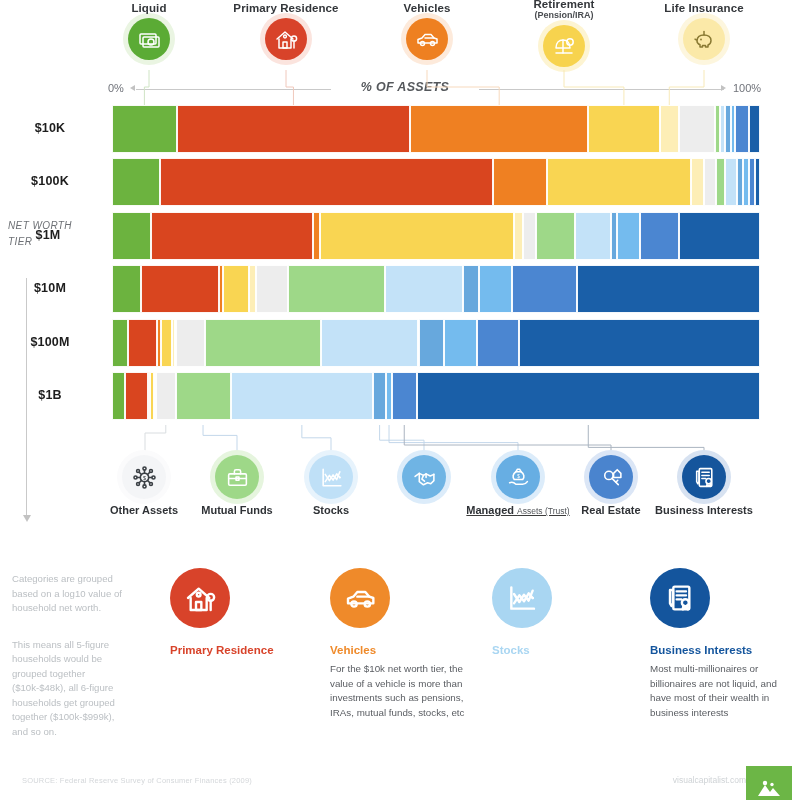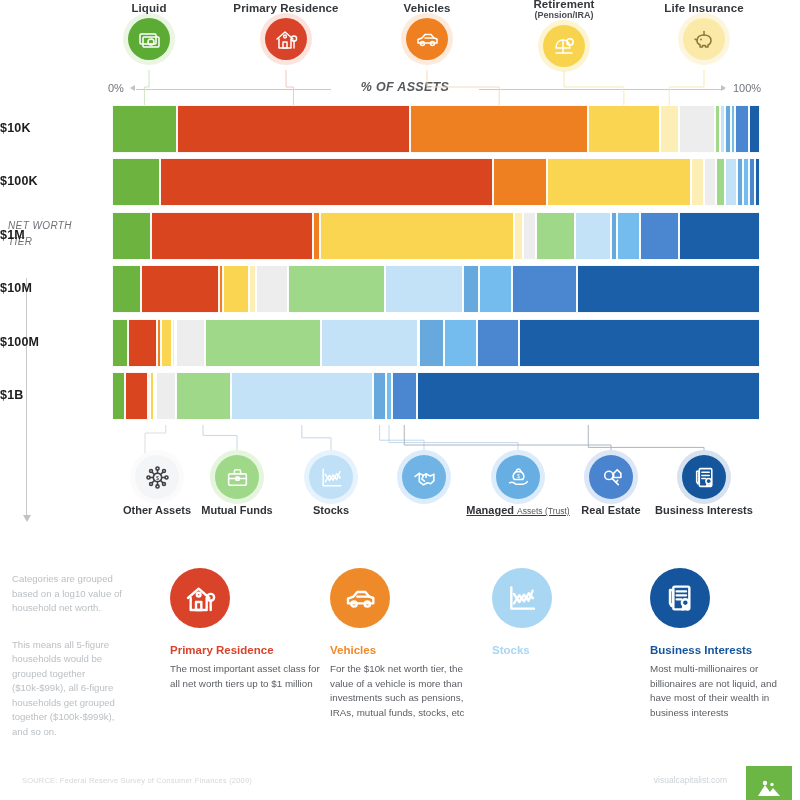--- a/index.html
+++ b/index.html
@@ -38,21 +38,21 @@
     font-size:12.5px;font-style:italic;font-weight:600;color:#55585c;
     background:#fff;padding:0 4px;letter-spacing:.3px;
   }
   .axis .ax-0{position:absolute;left:108px;top:2px;font-size:11px;color:#70737a;}
   .axis .ax-100{position:absolute;left:733px;top:2px;font-size:11px;color:#70737a;}
   .axis .ax-arr{position:absolute;top:5px;width:0;height:0;}
   .axis .ax-arr.l{left:130px;border-top:3.5px solid transparent;border-bottom:3.5px solid transparent;border-right:5px solid #c2c2c2;}
   .axis .ax-arr.r{left:721px;border-top:3.5px solid transparent;border-bottom:3.5px solid transparent;border-left:5px solid #c2c2c2;}
 
   
-  .ylab{position:absolute;right:0;width:100px;text-align:left;
+  .ylab{position:absolute;right:0;width:100px;text-align:center;
         font-size:12.5px;font-weight:700;color:#1d1d1d;letter-spacing:.2px;}
   .ytitle{
     position:absolute;left:8px;top:218px;width:66px;
     font-size:10px;font-style:italic;font-weight:400;color:#6d7075;
     line-height:16px;letter-spacing:.4px;
   }
   .yarrow{position:absolute;left:26px;top:278px;width:1px;height:238px;background:#c9c9c9;}
   .yarrow:after{
     content:"";position:absolute;left:-3.5px;bottom:-6px;width:0;height:0;
     border-left:4px solid transparent;border-right:4px solid transparent;border-top:7px solid #c2c2c2;
@@ -89,21 +89,21 @@
   .note-card .nc-bubble{
     width:60px;height:60px;border-radius:50%;
     display:flex;align-items:center;justify-content:center;margin-bottom:16px;
   }
   .note-card .nc-title{font-size:11.5px;font-weight:700;margin-bottom:6px;}
   .note-card .nc-body{font-size:9.8px;line-height:14.5px;color:#5a5d62;}
 
   
   .footer{position:absolute;left:0;top:770px;width:800px;height:30px;}
   .src{position:absolute;left:22px;top:6px;font-size:7.5px;color:#d4d7da;letter-spacing:.2px;}
-  .vc{position:absolute;right:73px;top:5px;font-size:8.5px;color:#cfd3d6;}
+  .vc{position:absolute;right:54px;top:5px;font-size:8.5px;color:#cfd3d6;}
   .vclogo{position:absolute;right:8px;top:-4px;width:46px;height:46px;background:#6cb646;
           display:flex;align-items:center;justify-content:center;}
 </style>
 </head>
 <body>
 
 <div class="stage">
 
   <div class="top-cats" id="topCats">
       <div class="top-cat" style="left: 149px; top: 2px;">
@@ -273,21 +273,21 @@
       <path d="M165.784 425 V433 H145 V458" stroke="#d9dde0" stroke-width="1" fill="none"></path>
       <path d="M203.04399999999998 425 V435.4 H237 V458" stroke="#c3d7ea" stroke-width="1" fill="none"></path>
       <path d="M301.864 425 V437.8 H331 V458" stroke="#c3d7ea" stroke-width="1" fill="none"></path>
       <path d="M379.62399999999997 425 V440.2 H424 V458" stroke="#c3d7ea" stroke-width="1" fill="none"></path>
       <path d="M389.02 425 V442.6 H518 V458" stroke="#c3d7ea" stroke-width="1" fill="none"></path>
       <path d="M404.248 425 V445 H611 V458" stroke="#aab4c0" stroke-width="1" fill="none"></path>
       <path d="M588.28 425 V447.4 H704 V458" stroke="#aab4c0" stroke-width="1" fill="none"></path>
     </svg>
 
   <div class="bot-cats" id="botCats">
-      <div class="bot-cat" style="left: 157px;">
+      <div class="bot-cat" style="left: 144px;">
         <div class="bc-bubble" style="background:#f4f5f7;box-shadow:0 0 0 5px #fbfbfc">
           <svg width="25" height="25" viewBox="0 0 24 24" aria-hidden="true">
             <circle cx="12" cy="12" r="4" fill="none" stroke="#3a3f44" stroke-width="1.5" stroke-linecap="round" stroke-linejoin="round"></circle>
                <text x="12" y="14.4" font-size="5.4" fill="#3a3f44" text-anchor="middle" font-family="sans-serif">$</text>
                <circle cx="12" cy="3.4" r="1.5" fill="none" stroke="#3a3f44" stroke-width="1.5" stroke-linecap="round" stroke-linejoin="round"></circle>
             <path d="M12 5 V8" fill="none" stroke="#3a3f44" stroke-width="1.5" stroke-linecap="round" stroke-linejoin="round"></path>
                <circle cx="12" cy="20.6" r="1.5" fill="none" stroke="#3a3f44" stroke-width="1.5" stroke-linecap="round" stroke-linejoin="round"></circle>
             <path d="M12 19 V16" fill="none" stroke="#3a3f44" stroke-width="1.5" stroke-linecap="round" stroke-linejoin="round"></path>
                <circle cx="3.4" cy="12" r="1.5" fill="none" stroke="#3a3f44" stroke-width="1.5" stroke-linecap="round" stroke-linejoin="round"></circle>
             <path d="M5 12 H8" fill="none" stroke="#3a3f44" stroke-width="1.5" stroke-linecap="round" stroke-linejoin="round"></path>
@@ -369,35 +369,34 @@
                <path d="M4.5 6 L4.5 16 L5.6 18 L6.7 16 V6 Z" fill="none" stroke="#ffffff" stroke-width="1.5" stroke-linecap="round" stroke-linejoin="round"></path>
           </svg>
         </div>
         <div class="bc-label">Business Interests</div>
       </div>
     </div>
 
   <div class="notes" id="notes">
     <div class="note-left" id="noteLeft">
         <p>Categories are grouped based on a log10 value of household net worth.</p>
-        <p>This means all 5-figure households would be grouped together ($10k-$99k), all 6-figure households get grouped together ($100k-$999k), and so on.</p>
+        <p>This means all 5-figure households would be grouped together ($10k-$48k), all 6-figure households get grouped together ($100k-$999k), and so on.</p>
       </div>
   <div class="note-card" style="left: 170px; top: 8px;">
         <div class="nc-bubble" style="background:#d8432a">
           <svg width="32" height="32" viewBox="0 0 24 24" aria-hidden="true">
             <path d="M3 12 L11 5 L19 12" fill="none" stroke="#ffffff" stroke-width="1.8" stroke-linecap="round" stroke-linejoin="round"></path>
                <path d="M5 12 V21 H17 V12" fill="none" stroke="#ffffff" stroke-width="1.8" stroke-linecap="round" stroke-linejoin="round"></path>
                <rect x="9" y="15" width="4" height="6" fill="none" stroke="#ffffff" stroke-width="1.8" stroke-linecap="round" stroke-linejoin="round"></rect>
                <circle cx="11" cy="9.5" r="1.4" fill="none" stroke="#ffffff" stroke-width="1.8" stroke-linecap="round" stroke-linejoin="round"></circle>
                <path d="M20 21 V14" fill="none" stroke="#ffffff" stroke-width="1.8" stroke-linecap="round" stroke-linejoin="round"></path>
                <circle cx="20" cy="11.5" r="2.6" fill="none" stroke="#ffffff" stroke-width="1.8" stroke-linecap="round" stroke-linejoin="round"></circle>
           </svg>
         </div>
         <div class="nc-title" style="color:#d8432a">Primary Residence</div>
-        <div class="nc-body">The most important asset class for all net worth tiers up to $1 million</div>
       </div>
       <div class="note-card" style="left: 330px; top: 8px;">
         <div class="nc-bubble" style="background:#ef8a2a">
           <svg width="32" height="32" viewBox="0 0 24 24" aria-hidden="true">
             <path d="M3 16 V12.5 L7 11 L10 7.5 H16 L19 11 L22 12 V16 H3Z" fill="none" stroke="#ffffff" stroke-width="1.8" stroke-linecap="round" stroke-linejoin="round"></path>
                <circle cx="7.5" cy="16.5" r="2" fill="none" stroke="#ffffff" stroke-width="1.8" stroke-linecap="round" stroke-linejoin="round"></circle>
                <circle cx="17.5" cy="16.5" r="2" fill="none" stroke="#ffffff" stroke-width="1.8" stroke-linecap="round" stroke-linejoin="round"></circle>
                <path d="M10 11 H19" fill="none" stroke="#ffffff" stroke-width="1.8" stroke-linecap="round" stroke-linejoin="round"></path>
           </svg>
         </div>

